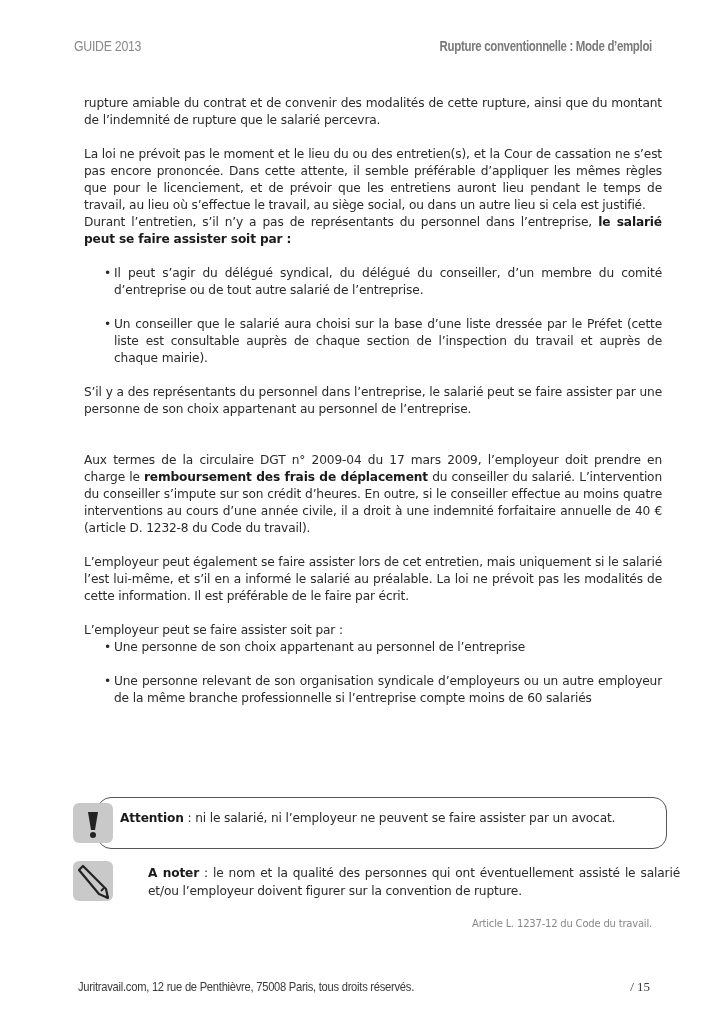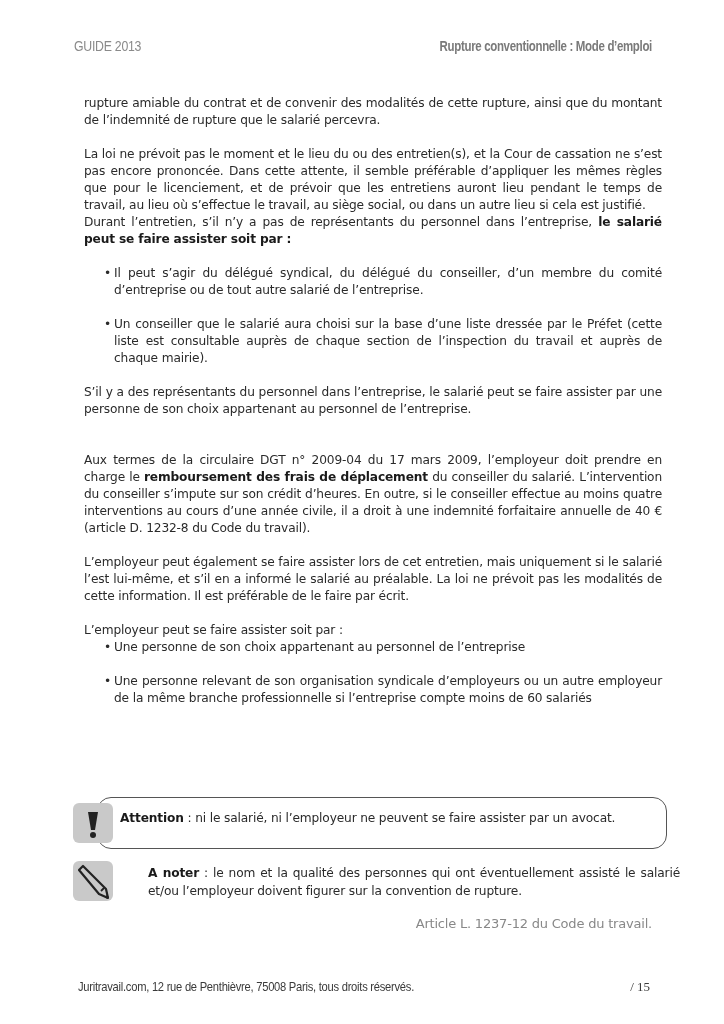--- a/index.html
+++ b/index.html
@@ -17,21 +17,21 @@
   .bul2 { position: relative; padding-left: 30px; text-align: justify; }
   .bul2 .dot { position: absolute; left: 20px; top: 0; }
   b { font-weight: bold; color: #1a1a1a; }
   .att-box { position: absolute; left: 97px; top: 797px; width: 570px; height: 52px;
              border: 1.3px solid #555; border-radius: 14px; box-sizing: border-box; }
   .icon-tile { position: absolute; width: 40px; height: 40px; background: #c9c9c9; border-radius: 6px; }
   .att-icon { left: 73px; top: 803px; }
   .note-icon { left: 73px; top: 861px; }
   .att-text { position: absolute; left: 120px; top: 811px; font-size: 12.2px; letter-spacing: -0.15px; text-align: center; }
   .note-text { position: absolute; left: 120px; top: 864px; width: 532px; font-size: 12.2px; line-height: 18px; text-align: justify; letter-spacing: -0.15px; margin-left: 28px; }
-  .refs { position: absolute; right: 72px; top: 915px; font-size: 13px; line-height: 17px; color: #888; letter-spacing: -0.2px; }
+  .refs { position: absolute; right: 72px; top: 915px; font-size: 10px; line-height: 17px; color: #888; letter-spacing: -0.2px; }
   .foot-left { position: absolute; left: 78px; top: 979px; font-family: "Liberation Sans", sans-serif; font-size: 13px; color: #3a3a3a; transform: scaleX(0.86); transform-origin: left; letter-spacing: -0.3px; }
   .foot-right { position: absolute; right: 74px; top: 979px; font-family: Liberation Serif, serif; font-size: 13px; color: #3a3a3a; }
 </style>
 </head>
 <body>
 
 <div class="hdr hdr-left">GUIDE 2013</div>
 <div class="hdr hdr-right">Rupture conventionnelle : Mode d’emploi</div>
 
 <div class="content">

